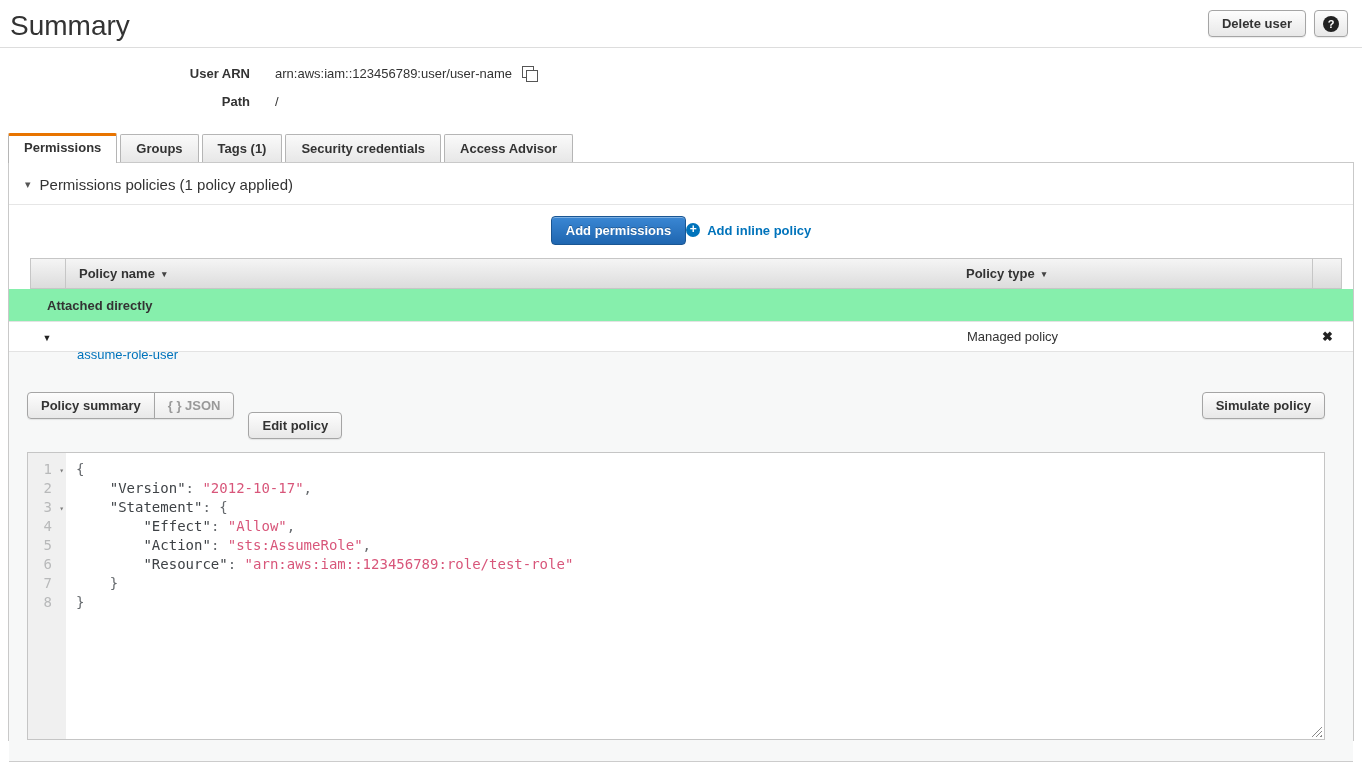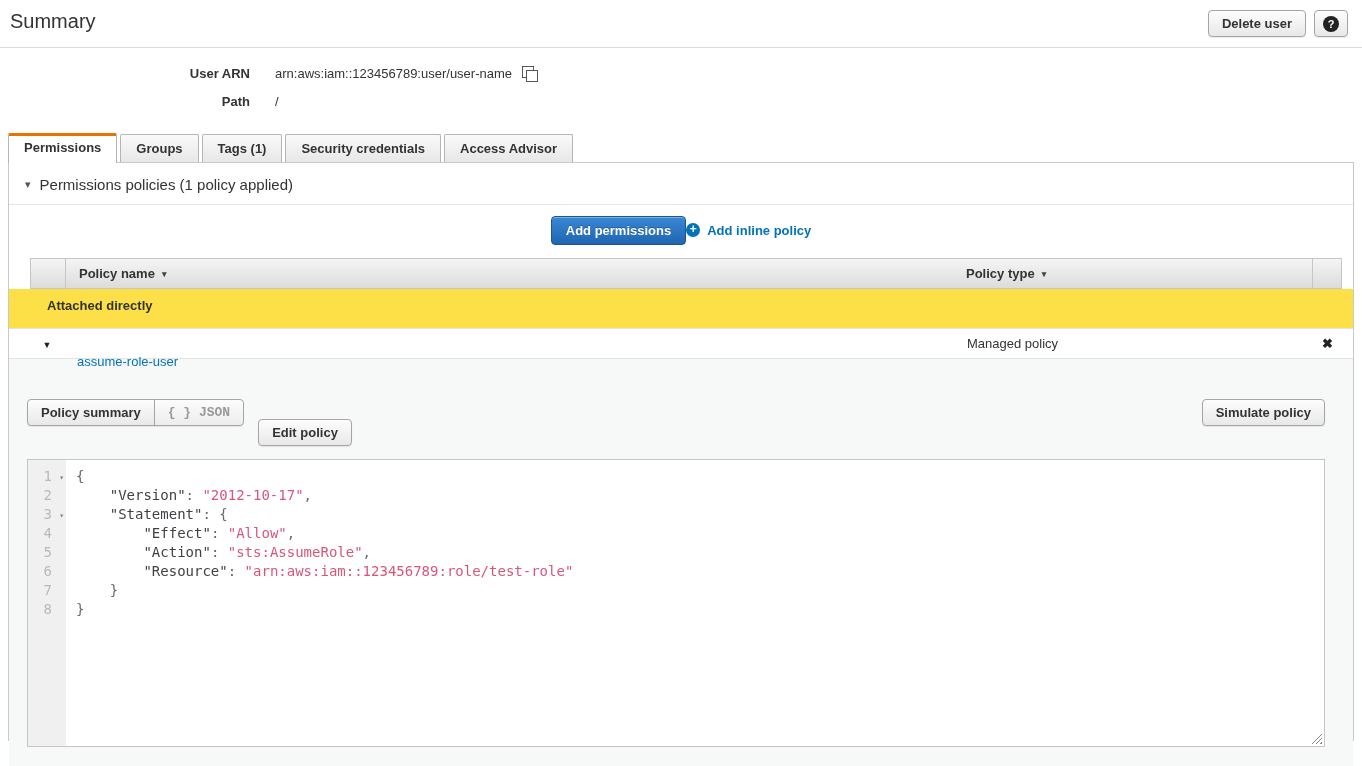--- a/index.html
+++ b/index.html
@@ -7,21 +7,21 @@
   body {
     width:1362px; height:766px; overflow:hidden;
     background:#fff; color:#333;
     font-family:"Liberation Sans", sans-serif; font-size:13px;
   }
   
   .top {
     display:flex; justify-content:space-between; align-items:flex-start;
     padding:8px 14px 6px 10px; border-bottom:1px solid #ddd; height:48px;
   }
-  .page-title { font-size:20px; font-weight:400; color:#333; margin:2px 0 12px 0; }
+  .page-title { font-size:28px; font-weight:400; color:#333; margin:2px 0 12px 0; }
   .top-actions { display:flex; gap:8px; margin-top:2px; }
   .btn {
     background:linear-gradient(#fdfdfd,#e8e8e8);
     border:1px solid #a5a5a5; border-radius:4px;
     font-family:inherit; font-size:13px; font-weight:bold; color:#333;
     padding:5px 13px; cursor:pointer; box-shadow:0 1px 1px rgba(0,0,0,.08);
   }
   .btn-help { padding:4px 8px 3px; }
   .help-circle {
     display:inline-block; width:16px; height:16px; border-radius:50%;
@@ -93,41 +93,41 @@
     background:linear-gradient(#f5f5f5,#dcdcdc);
     border:1px solid #c6c6c6; font-weight:bold; color:#333;
   }
   .th { display:flex; align-items:center; }
   .th-arrow { width:34px; }
   .th-name { flex:1; border-left:1px solid #c6c6c6; padding-left:13px; }
   .th-type { width:359px; padding-left:13px; }
   .th-x { width:29px; border-left:1px solid #c6c6c6; }
   .sort-caret { font-size:9px; margin-left:7px; color:#444; }
   .tbl-group {
-    height:40px; line-height:33px; background:#fde047;
+    height:33px; line-height:33px; background:#86efac;
     border-bottom:1px solid #e3e3e3; font-weight:bold; padding-left:38px; color:#333;
   }
   .tbl-row {
     display:flex; align-items:center; height:30px; background:#fff;
     border-bottom:1px solid #e3e3e3; padding:0 11px 0 21px;
   }
   .row-caret-cell { width:34px; text-align:center; cursor:pointer; }
   .row-caret { font-size:9px; color:#222; }
   .row-name { flex:1; padding-left:13px;margin-top:36px; }
   .row-name a { color:#0073bb; text-decoration:none; cursor:pointer; }
   .row-type { width:359px; padding-left:13px; color:#333; }
   .row-x { width:29px; text-align:center; }
   .x-icon { font-size:13px; color:#222; font-weight:bold; cursor:pointer; }
   
   .expand { background:#f7f8f8; padding:20px 28px 21px 18px; border-bottom:1px solid #ccc; }
   .btn-row { display:flex; align-items:center; margin-bottom:13px; }
   .seg { display:inline-flex; }
   .seg .btn { border-radius:0; }
   .seg .btn:first-child { border-radius:4px 0 0 4px; }
-  .seg .btn:last-child { border-radius:0 4px 4px 0; margin-left:-1px;font-family:Liberation Mono, monospace; }
+  .seg .btn:last-child { border-radius:0 4px 4px 0; margin-left:-1px; }
   .seg-active { color:#999 !important; background:linear-gradient(#fcfcfc,#ededed); }
   .gap-left { margin-left:14px;margin-top:40px; }
   .push-right { margin-left:auto; }
   
   .editor {
     position:relative; display:flex; height:288px; background:#fff;
     border:1px solid #c5c5c5; overflow:hidden;
     font-family:"DejaVu Sans Mono", monospace; font-size:14px; line-height:19px;
   }
   .gutter { width:38px; background:#f0f0f0; padding-top:7px; flex:none; }

